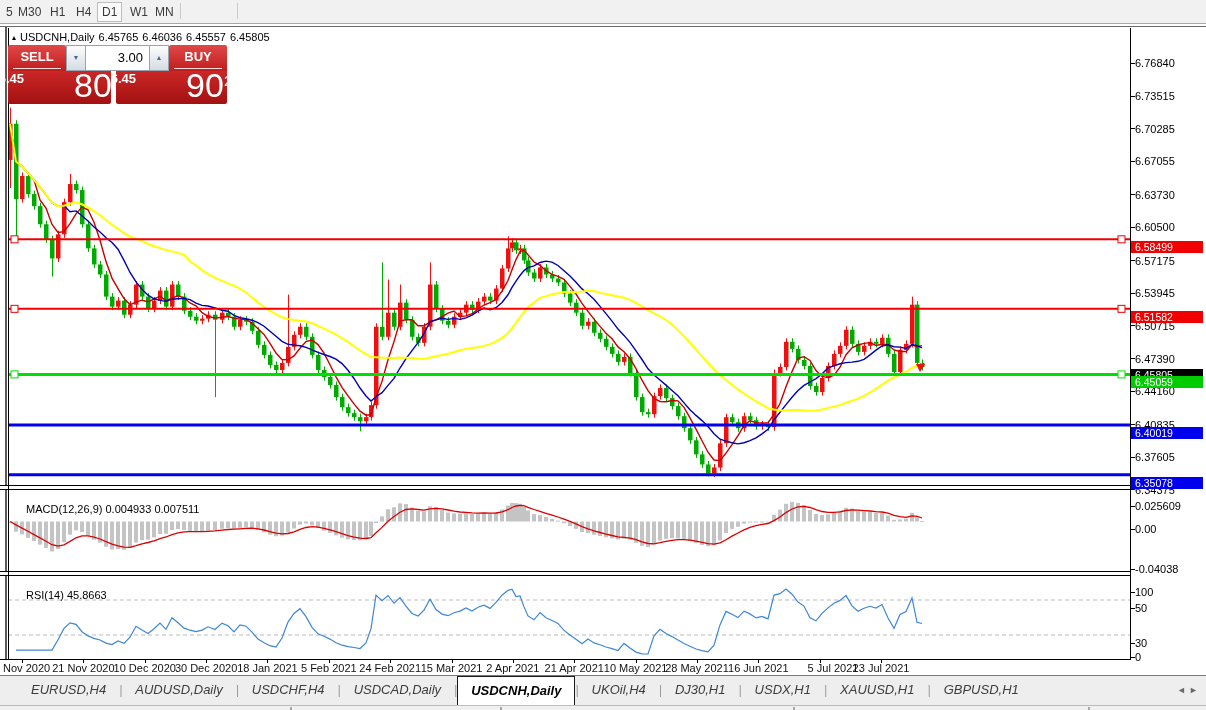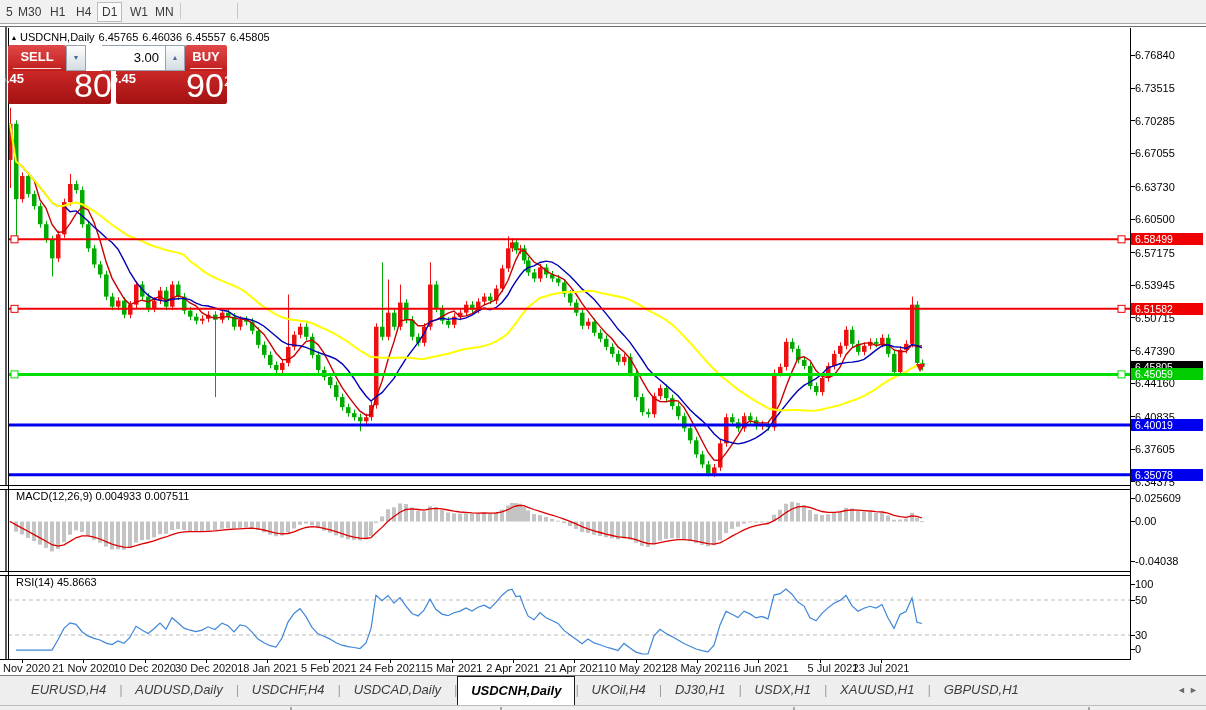--- a/index.html
+++ b/index.html
@@ -24,35 +24,35 @@
   #tradepanel{position:absolute;left:8px;top:18px;width:219px;height:59px;}
   #tp-row1{position:absolute;left:0;top:0;width:219px;height:26px;display:flex;}
   .tp-btn{position:relative;color:#fff;font-size:13px;text-align:center;line-height:24px;
           background:linear-gradient(180deg,#e04848,#c11d1d);border-radius:2px 2px 0 0;cursor:pointer;font-weight:bold;}
   .tp-btn:after{content:"";position:absolute;left:5px;right:5px;bottom:2px;height:1px;background:rgba(255,255,255,.85);}
   #sellbtn{width:58px;}
   #buybtn{flex:1;}
   .spin{width:20px;background:linear-gradient(180deg,#fdfdfd,#d5dce2);border:1px solid #96a4b2;
         box-sizing:border-box;text-align:center;font-size:7px;color:#4a6b9a;line-height:23px;cursor:pointer;}
   #lots{width:63px;background:#fff;border:1px solid #96a4b2;border-left:none;border-right:none;
-        box-sizing:border-box;font-size:13px;color:#000;text-align:right;padding-right:6px;line-height:23px;margin-left:16px;}
+        box-sizing:border-box;font-size:13px;color:#000;text-align:right;padding-right:6px;line-height:23px;}
   #tp-row2{position:absolute;left:0;top:26px;width:219px;height:33px;display:flex;}
   .quote{display:flex;align-items:flex-start;justify-content:center;color:#fff;
          background:linear-gradient(180deg,#cb2727,#a31111);border-radius:0 0 2px 2px;padding-bottom:2px;box-sizing:border-box;}
   #quoteSell{width:103px;margin-right:5px;}
   #quoteBuy{width:111px;}
   .q-prefix{font-size:13px;font-weight:700;margin:0 2px 3px 0;}
   .q-big{font-size:34px;line-height:29px;font-weight:400;margin-left:48px;}
   .q-sup{font-size:15px;align-self:flex-start;margin-top:1px;}
   
   svg{position:absolute;left:8px;}
   .splitter{position:absolute;left:0;width:1206px;height:3px;border-top:1px solid #000;border-bottom:1px solid #000;background:#fff;box-sizing:content-box;}
-  .panel-label{position:absolute;left:16px;font-size:11px;color:#000;white-space:nowrap;}
-  
-  #axiscol{position:absolute;left:1131px;top:0;width:75px;height:649px;background:#fff;}
+  .panel-label{position:absolute;left:26px;font-size:11px;color:#000;white-space:nowrap;margin-top:13px;}
+  
+  #axiscol{position:absolute;left:1131px;top:8px;width:75px;height:649px;background:#fff;}
   .ytick{position:absolute;left:4px;font-size:11px;color:#000;white-space:nowrap;}
   .ymark{position:absolute;left:0;width:4px;height:1px;background:#000;}
   .ytag{position:absolute;left:0;width:72px;height:12px;font-size:10.5px;line-height:12px;color:#fff;padding-left:4px;box-sizing:border-box;white-space:nowrap;}
   
   #datestrip{position:absolute;left:0;top:633px;width:1131px;height:16px;background:#fff;}
   .dlabel{position:absolute;top:2px;font-size:11px;color:#111;transform:translateX(-50%);white-space:nowrap;}
   .dtick{position:absolute;top:-1px;width:1px;height:4px;background:#000;}
   
   #tabline{position:absolute;left:0;top:648px;width:1206px;height:1px;background:#7a7a7a;}
   #tabbar{position:absolute;left:0;top:649px;width:1206px;height:29px;background:#eeeeee;display:flex;align-items:stretch;padding-left:18px;box-sizing:border-box;font-style:italic;}

